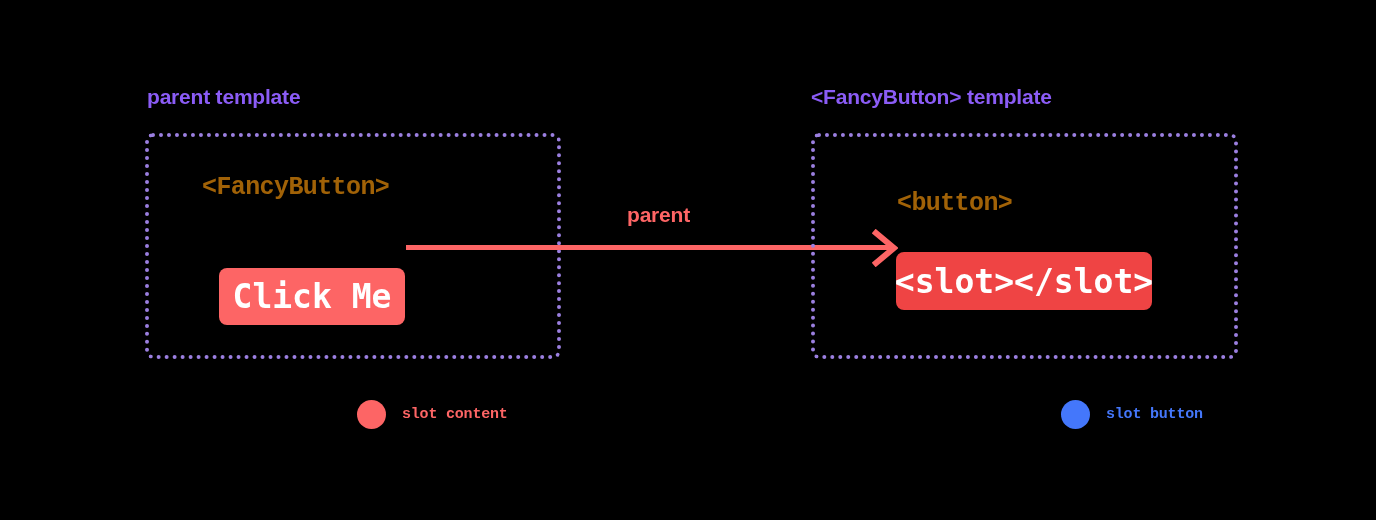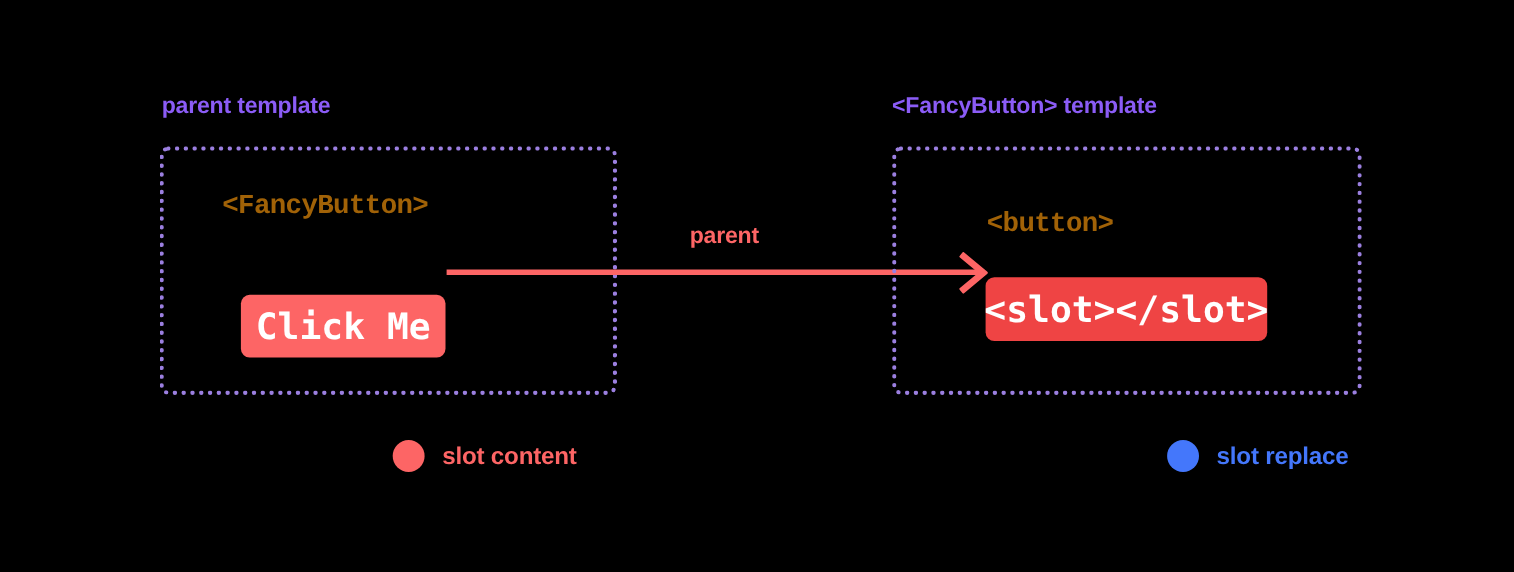--- a/index.html
+++ b/index.html
@@ -128,23 +128,23 @@
   #legend-slot-outlet  { left: 1061px; top: 400px; }
   .legend-dot {
     width: 29px;
     height: 29px;
     border-radius: 50%;
     flex: 0 0 auto;
   }
   .legend-dot.red  { background: #fd6565; }
   .legend-dot.blue { background: #4477fb; }
   .legend-label {
-    font-family: Liberation Sans, sans-serif;
+    font-family: Liberation Mono, monospace;
     font-weight: bold;
-    font-size: 22px;
+    font-size: 15px;
     line-height: 24px;
     letter-spacing: -0.2px;
   }
   .legend-label.red  { color: #fd6565; }
   .legend-label.blue { color: #4477fb; }
 </style>
 </head>
 <body>
 
 <div id="stage">
@@ -177,16 +177,16 @@
   <div class="chip" id="chip-slot-outlet">&lt;slot&gt;&lt;/slot&gt;</div>
 
 
   <div class="legend-item" id="legend-slot-content">
     <span class="legend-dot red"></span>
     <span class="legend-label red">slot content</span>
   </div>
 
   <div class="legend-item" id="legend-slot-outlet">
     <span class="legend-dot blue"></span>
-    <span class="legend-label blue">slot replace</span>
+    <span class="legend-label blue">slot button</span>
   </div>
 
 </div>
 
 </body></html>

